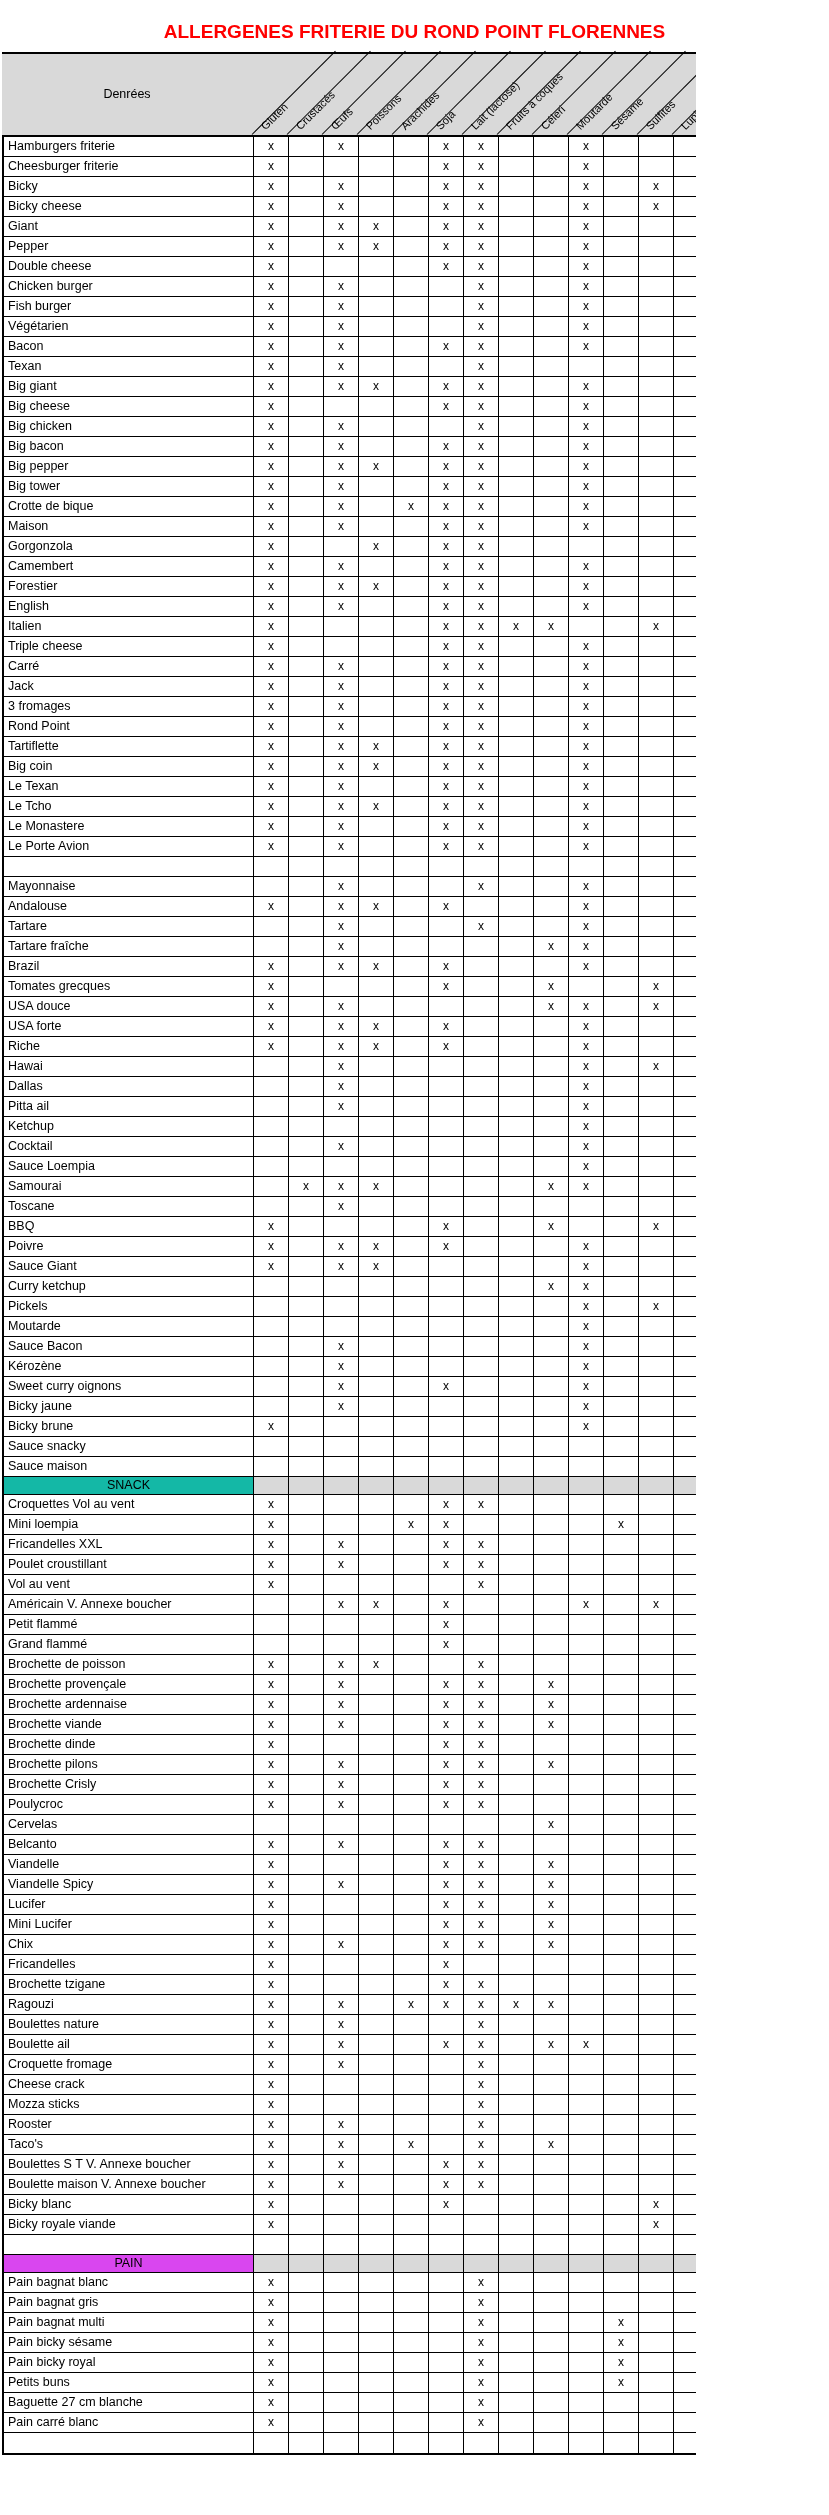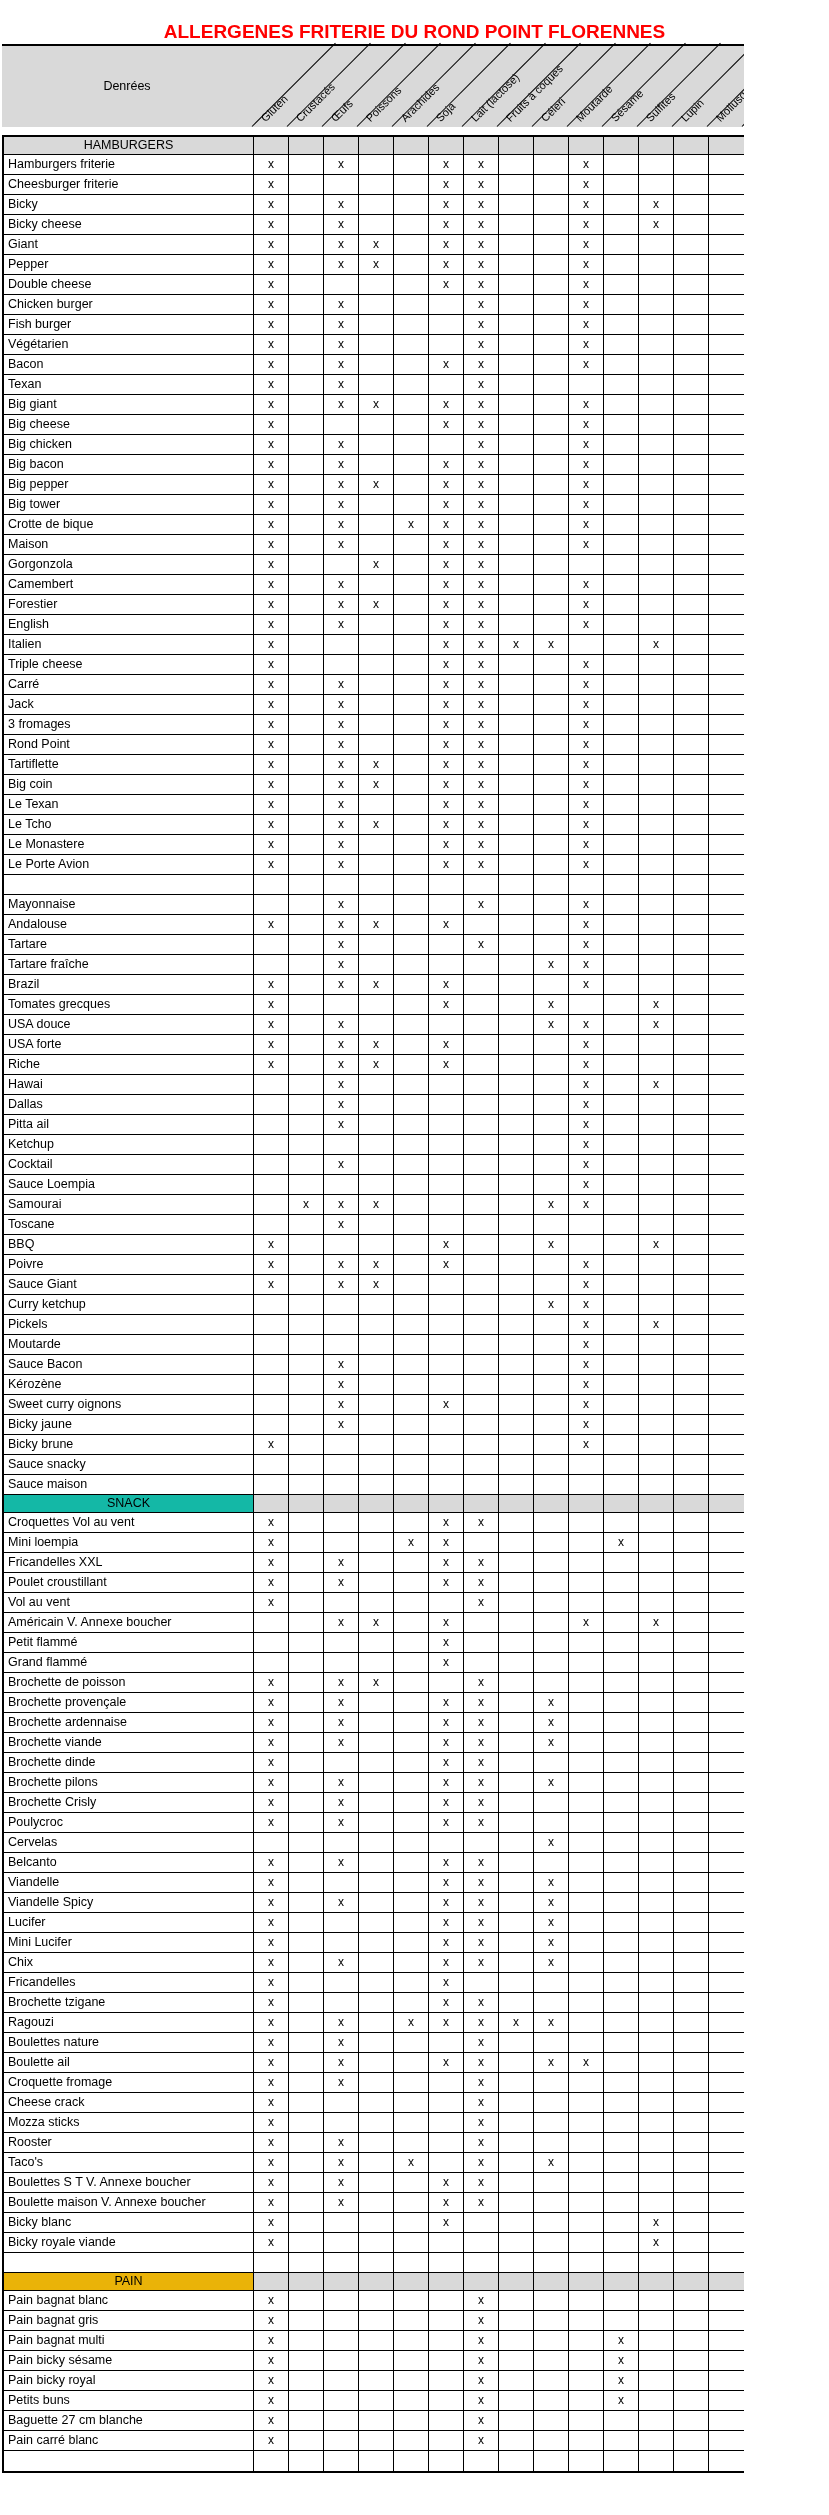--- a/index.html
+++ b/index.html
@@ -1,25 +1,25 @@
 <!DOCTYPE html>
 <html><head>
 <meta charset="utf-8">
 <style>
   html,body{margin:0;padding:0;background:#ffffff;}
   .page{
     position:relative;width:696px;height:2515px;background:#ffffff;
-    font-family:"Liberation Sans",sans-serif;color:#000;overflow:hidden;padding-left:48px;
+    font-family:"Liberation Sans",sans-serif;color:#000;overflow:hidden;
   }
   .title{
     position:absolute;top:21px;left:0;width:829px;text-align:center;
     font-size:19px;font-weight:bold;letter-spacing:0px;
   }
   
-  .thead{position:absolute;top:44px;left:2px;width:824px;height:83px;}
+  .thead{position:absolute;top:52px;left:2px;width:824px;height:83px;}
   .thead-bg{
     position:absolute;left:0;top:0;width:824px;height:83px;
     clip-path:polygon(0 0,823px 0,740px 83px,0 83px);
   }
   .thead-topline{position:absolute;left:0;top:0;width:824px;height:2px;background:#000;}
   .denrees{
     position:absolute;left:0;top:0;width:250px;height:83px;
     display:flex;align-items:center;justify-content:center;font-size:12.5px;
   }
   .diag-line{
@@ -90,37 +90,20 @@
         <div class="diag-label" style="left: 545px; bottom: 3px;">Céleri</div>
         <div class="diag-label" style="left: 580px; bottom: 3px;">Moutarde</div>
         <div class="diag-label" style="left: 615px; bottom: 3px;">Sésame</div>
         <div class="diag-label" style="left: 650px; bottom: 3px;">Sulfites</div>
         <div class="diag-label" style="left: 685px; bottom: 3px;">Lupin</div>
         <div class="diag-label" style="left: 720px; bottom: 3px;">Mollusques</div>
       </div>
   </div>
 
   <div class="tbody" id="tbody">
-      <div class="row section">
-        <div class="cell-label" style="background: rgb(217, 217, 217);">HAMBURGERS</div>
-        <div class="cell" style="background: rgb(217, 217, 217);"></div>
-        <div class="cell" style="background: rgb(217, 217, 217);"></div>
-        <div class="cell" style="background: rgb(217, 217, 217);"></div>
-        <div class="cell" style="background: rgb(217, 217, 217);"></div>
-        <div class="cell" style="background: rgb(217, 217, 217);"></div>
-        <div class="cell" style="background: rgb(217, 217, 217);"></div>
-        <div class="cell" style="background: rgb(217, 217, 217);"></div>
-        <div class="cell" style="background: rgb(217, 217, 217);"></div>
-        <div class="cell" style="background: rgb(217, 217, 217);"></div>
-        <div class="cell" style="background: rgb(217, 217, 217);"></div>
-        <div class="cell" style="background: rgb(217, 217, 217);"></div>
-        <div class="cell" style="background: rgb(217, 217, 217);"></div>
-        <div class="cell" style="background: rgb(217, 217, 217);"></div>
-        <div class="cell" style="background: rgb(217, 217, 217);"></div>
-      </div>
       <div class="row">
         <div class="cell-label">Hamburgers friterie</div>
         <div class="cell">x</div>
         <div class="cell"></div>
         <div class="cell">x</div>
         <div class="cell"></div>
         <div class="cell"></div>
         <div class="cell">x</div>
         <div class="cell">x</div>
         <div class="cell"></div>
@@ -1910,21 +1893,21 @@
         <div class="cell"></div>
         <div class="cell"></div>
         <div class="cell"></div>
         <div class="cell"></div>
         <div class="cell"></div>
         <div class="cell"></div>
         <div class="cell"></div>
         <div class="cell"></div>
       </div>
       <div class="row section">
-        <div class="cell-label" style="background: #eab308;">PAIN</div>
+        <div class="cell-label" style="background: #d946ef;">PAIN</div>
         <div class="cell" style="background: rgb(217, 217, 217);"></div>
         <div class="cell" style="background: rgb(217, 217, 217);"></div>
         <div class="cell" style="background: rgb(217, 217, 217);"></div>
         <div class="cell" style="background: rgb(217, 217, 217);"></div>
         <div class="cell" style="background: rgb(217, 217, 217);"></div>
         <div class="cell" style="background: rgb(217, 217, 217);"></div>
         <div class="cell" style="background: rgb(217, 217, 217);"></div>
         <div class="cell" style="background: rgb(217, 217, 217);"></div>
         <div class="cell" style="background: rgb(217, 217, 217);"></div>
         <div class="cell" style="background: rgb(217, 217, 217);"></div>

